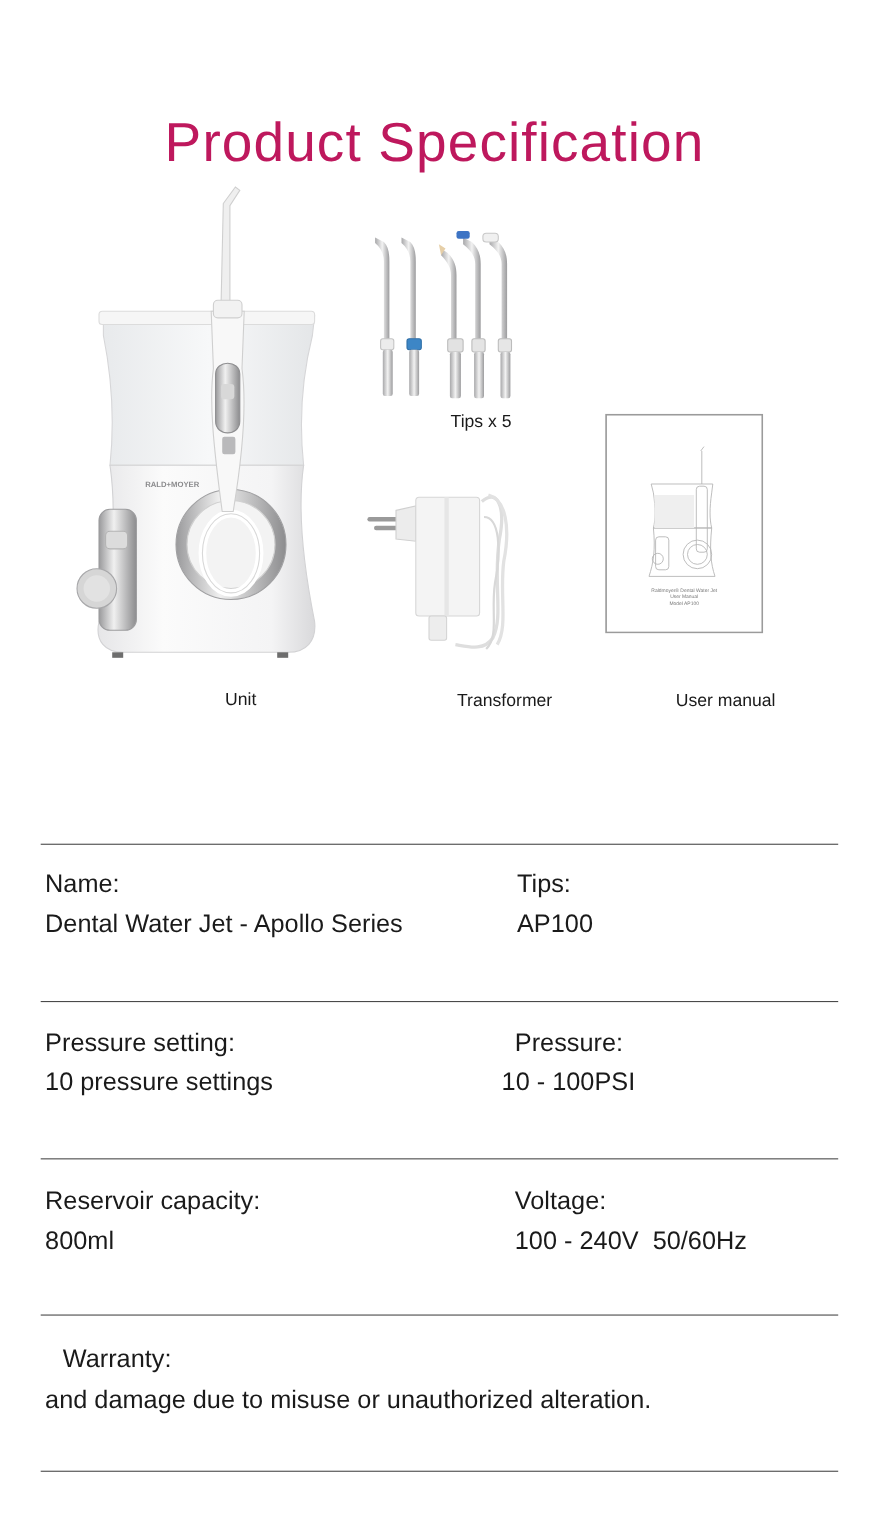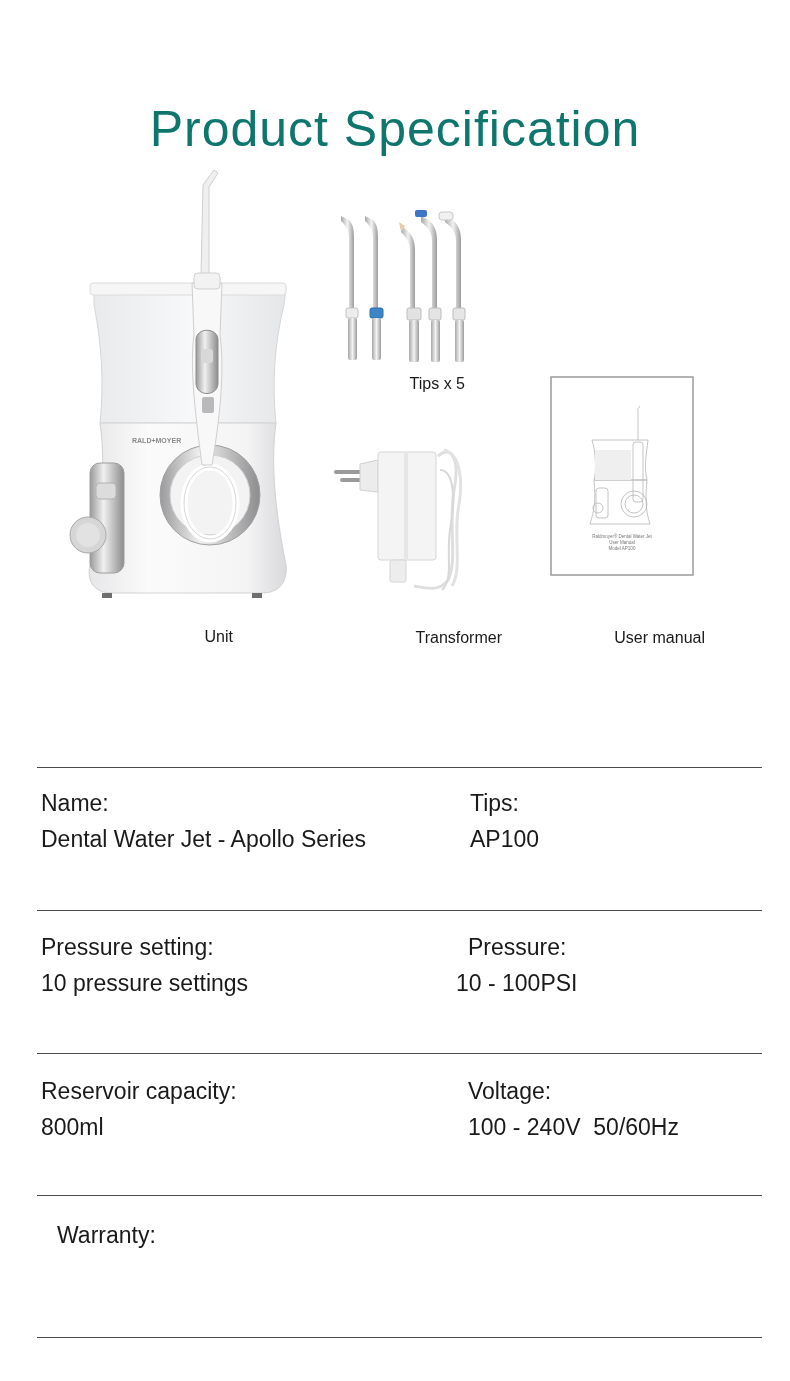--- a/index.html
+++ b/index.html
@@ -2,21 +2,21 @@
 <html><head>
 <meta charset="utf-8">
 <style>
   html, body { margin: 0; padding: 0; background: #ffffff; }
   body {
     width: 790px; height: 1381px; position: relative; overflow: hidden;
     font-family: "Liberation Sans", "DejaVu Sans", sans-serif; color: #111;
   }
   .title {
     position: absolute; left: 0; top: 66px; width: 790px; text-align: center;
-    font-size: 50px; letter-spacing: 1px; color: #0f766e; font-weight: normal;
+    font-size: 50px; letter-spacing: 1px; color: #be185d; font-weight: normal;
   }
   .item { position: absolute; }
   .caption {
     position: absolute; font-size: 16px; color: #1a1a1a; text-align: right; white-space: nowrap;
   }
   .rule { position: absolute; left: 37px; width: 725px; height: 1px; background: #4a4a4a; }
   .spec-label, .spec-value {
     position: absolute; font-size: 23px; color: #1a1a1a; white-space: nowrap;
   }
   .spec-wide { position: absolute; font-size: 23px; color: #1a1a1a; line-height: 36px; }
@@ -176,17 +176,18 @@
     <div class="spec-value" style="left:41px; top:1114px;">800ml</div>
     <div class="spec-label" style="left:468px; top:1078px;">Voltage:</div>
     <div class="spec-value" style="left:468px; top:1114px; white-space:pre;">100 - 240V  50/60Hz</div>
   </div>
 
   <div class="rule" style="top:1195px;"></div>
 
   <div>
     <div class="spec-label" style="left:41px; top:1222px;margin-left:16px;">Warranty:</div>
     <div class="spec-wide" style="left:41px; top:1254px; width:730px;">
+      <div>and damage due to misuse or unauthorized alteration.</div>
     </div>
   </div>
 
   <div class="rule" style="top:1337px;"></div>
 </div>
 
 </body></html>

